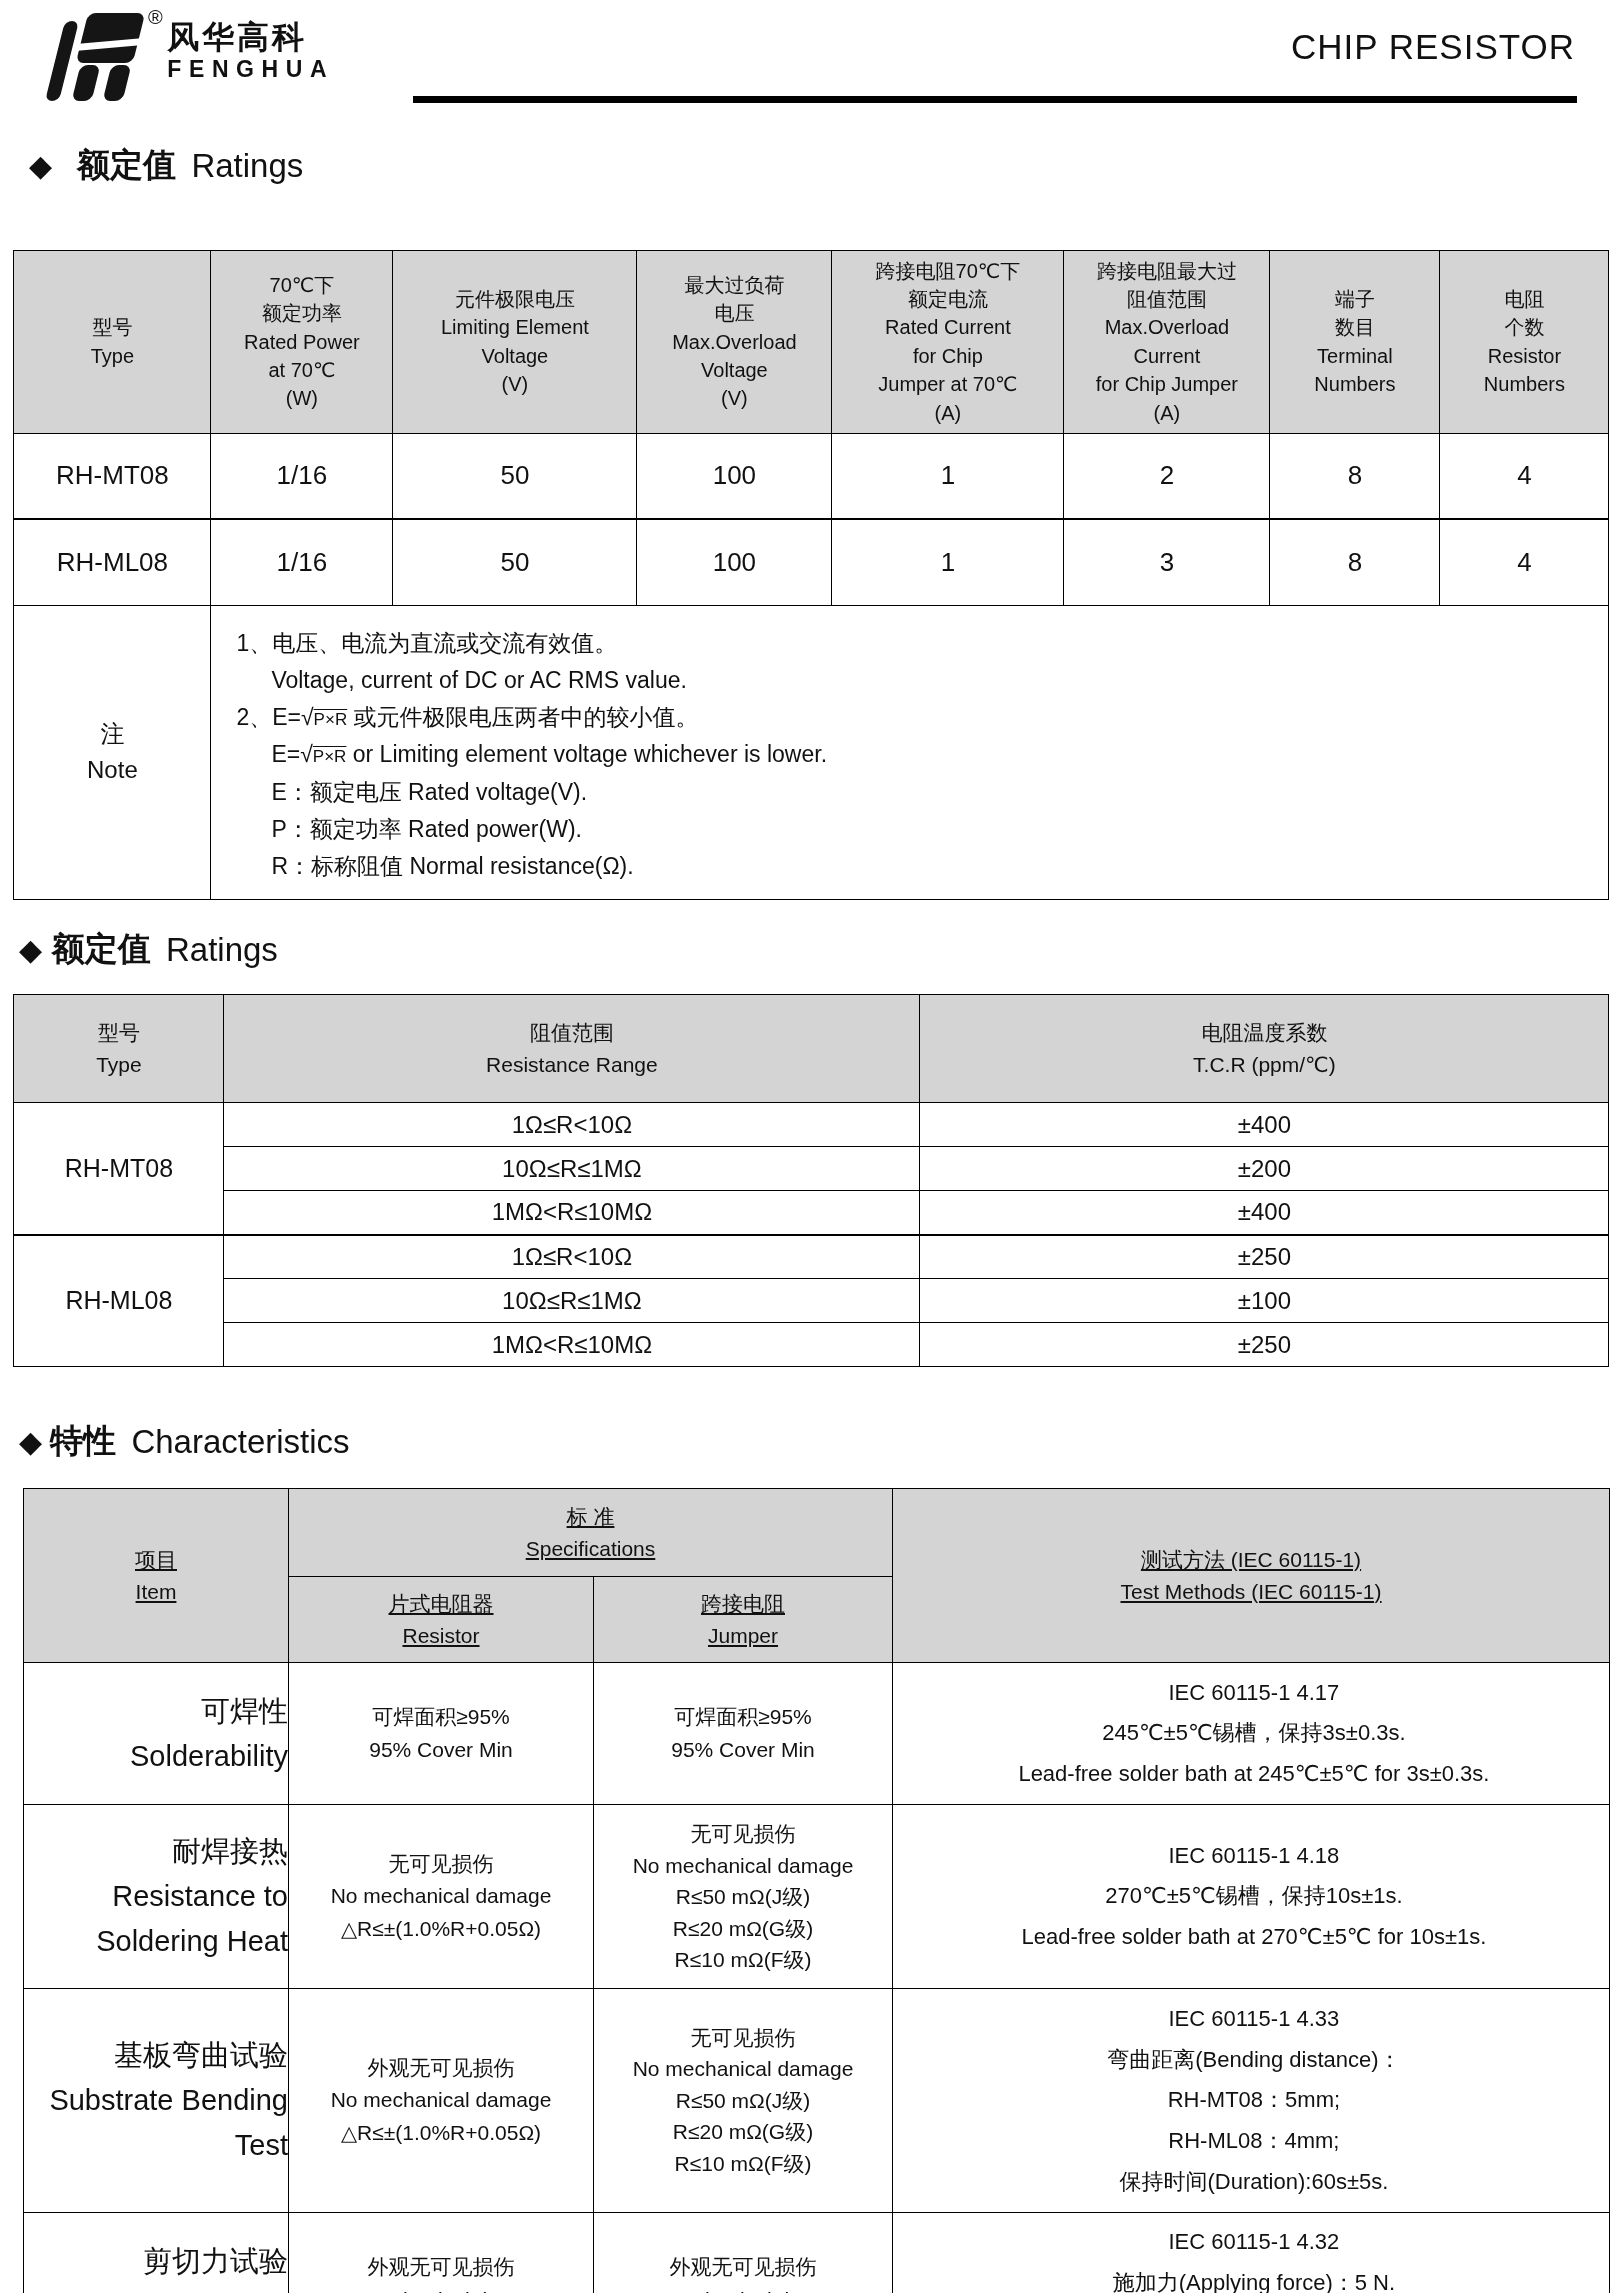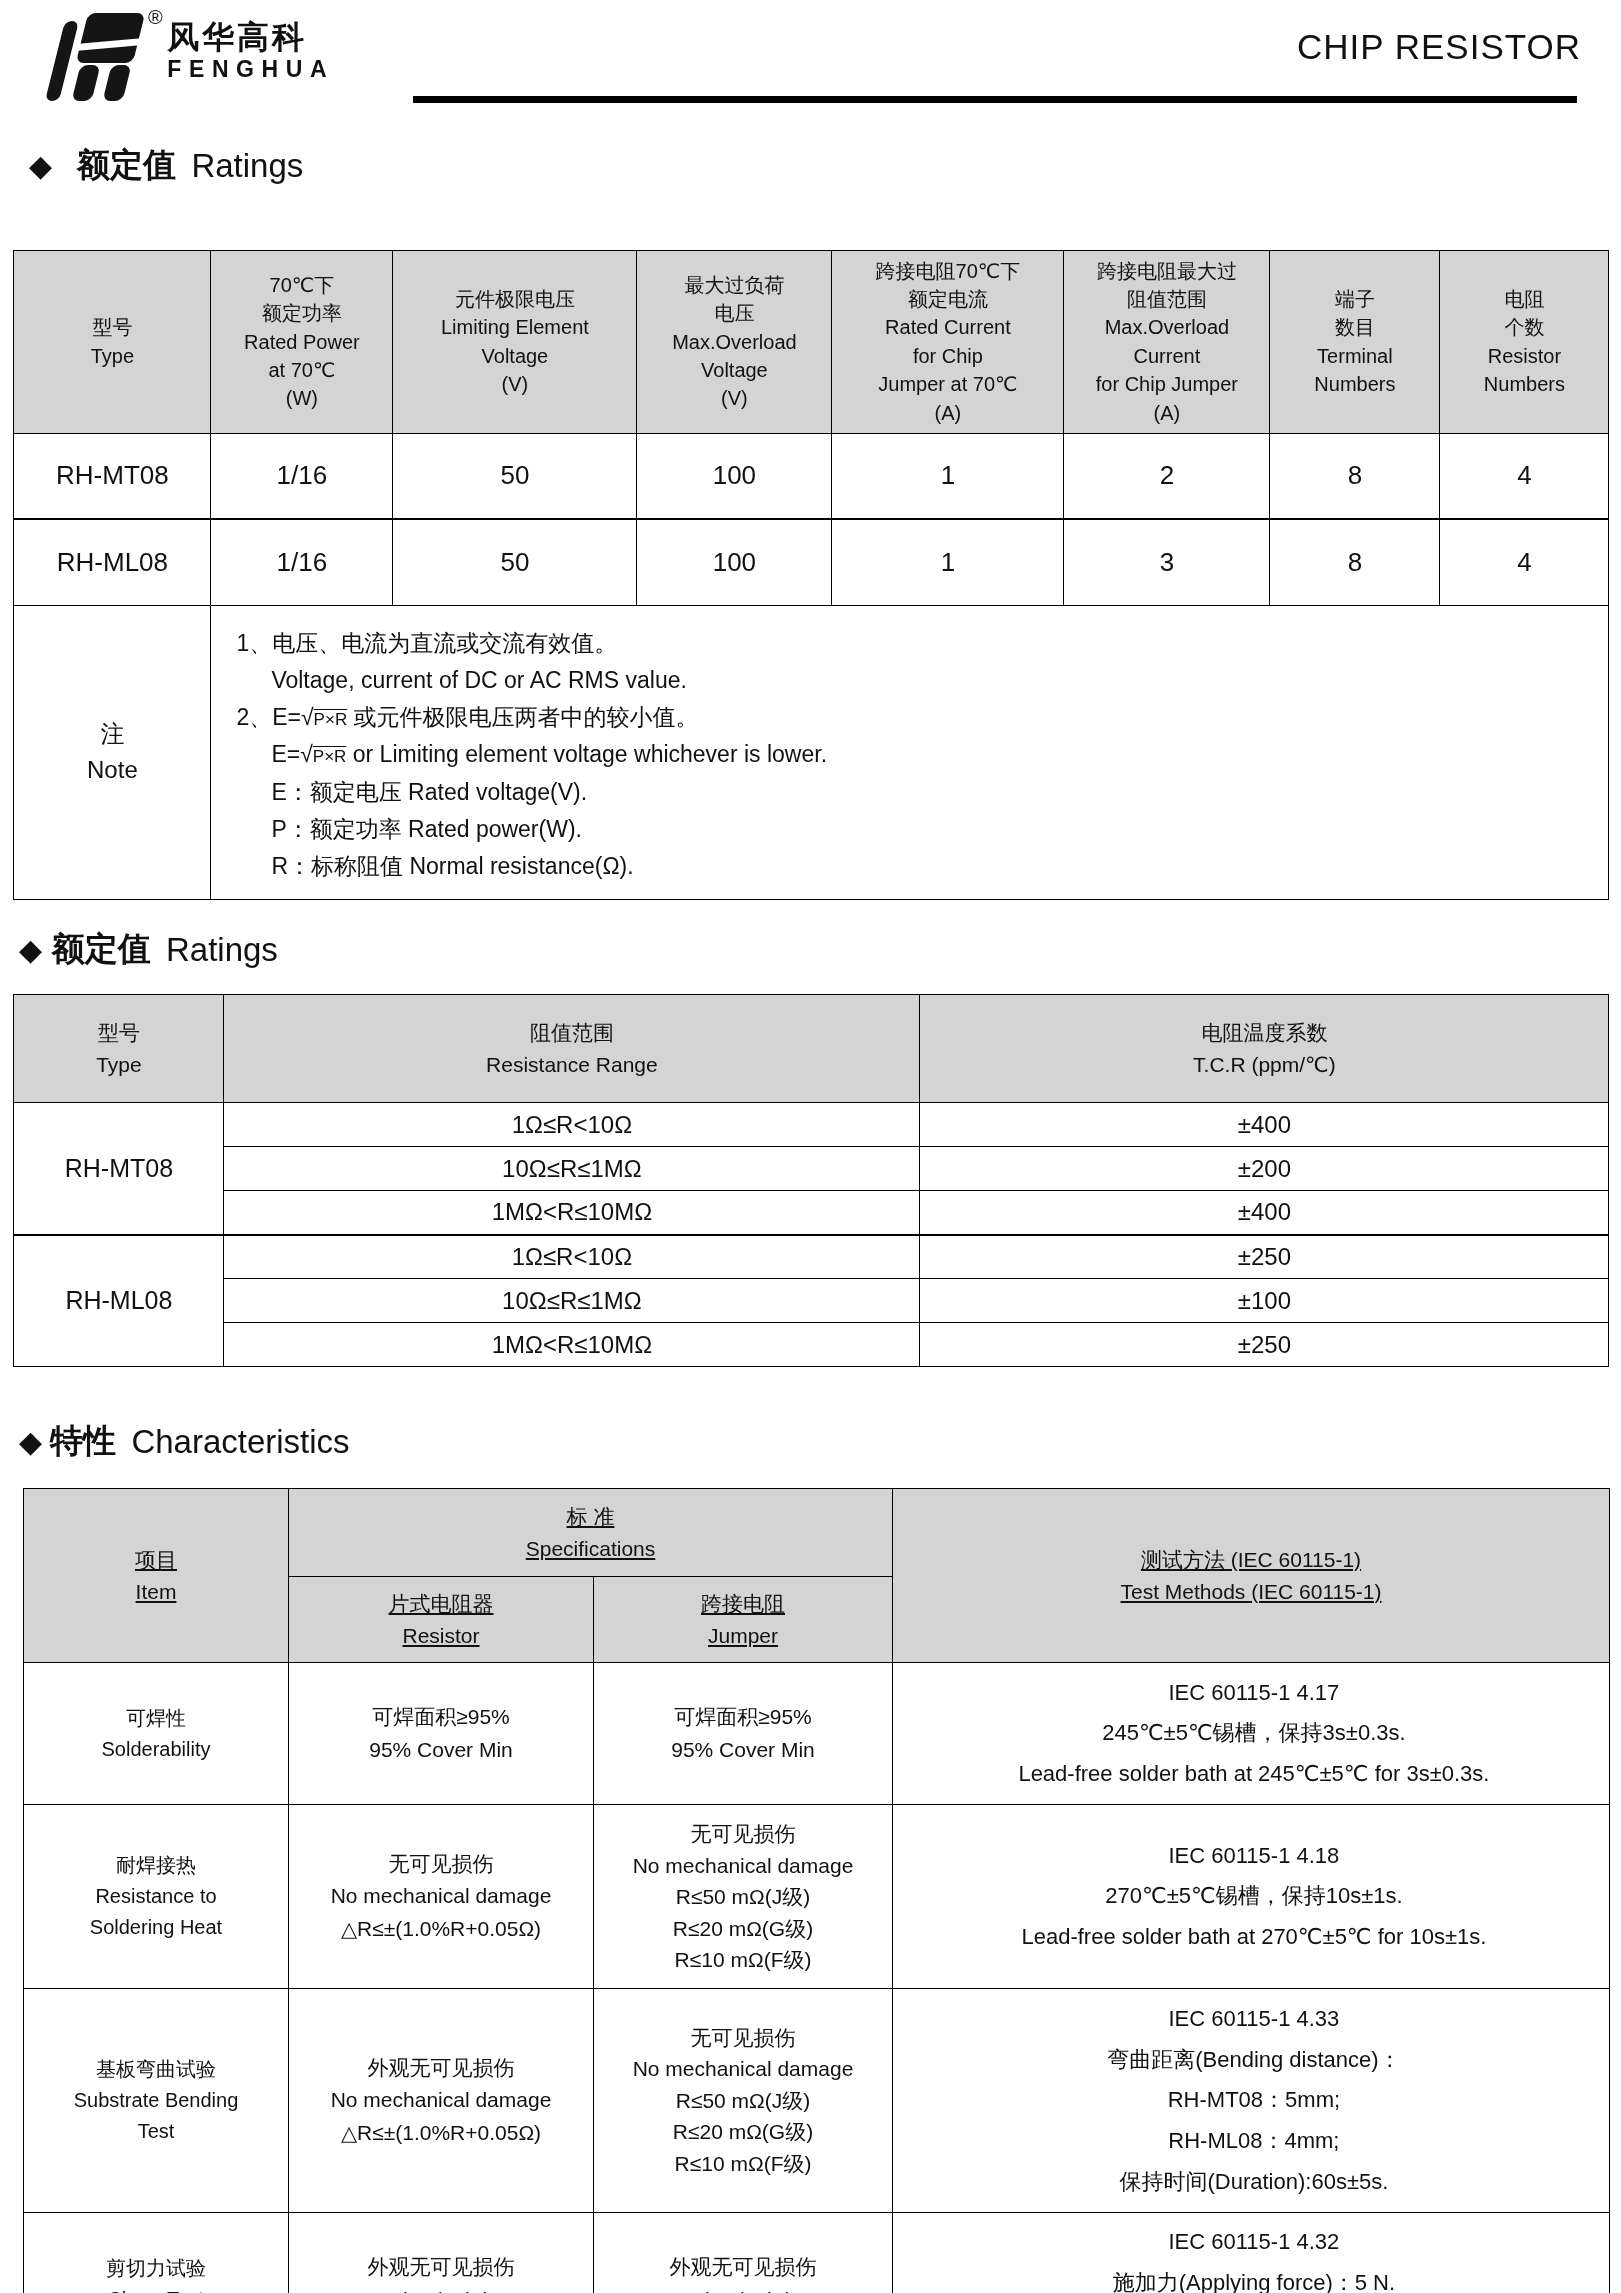--- a/index.html
+++ b/index.html
@@ -12,21 +12,21 @@
   .lm-bar{position:absolute;background:#151515;transform:skewX(-14deg);border-radius:7.6px;}
   .lm-left{left:1.9px;top:11.5px;width:14.3px;height:80px;border-radius:11.5px;}
   .lm-block{left:29px;top:3.8px;width:57px;height:50px;}
   .lm-leg1{left:23px;top:55px;width:20px;height:36px;}
   .lm-leg2{left:54px;top:55px;width:20px;height:36px;}
   .lm-slit{position:absolute;left:23px;top:31px;width:67px;height:6.7px;background:#fff;transform:skewX(-14deg) rotate(-5deg);}
   .lm-reg{position:absolute;left:95px;top:-3.8px;font-size:20px;color:#151515;}
   .logo-text{margin-left:15.3px;margin-top:9.6px;}
   .logo-cn{font-size:32px;font-weight:bold;letter-spacing:2.9px;line-height:1.15;}
   .logo-en{font-size:23px;font-weight:bold;letter-spacing:7.6px;line-height:1.2;}
-  .chip-title{position:absolute;top:27px;right:40px;font-size:35px;letter-spacing:1px;}
+  .chip-title{position:absolute;top:27px;right:46px;font-size:35px;letter-spacing:1px;}
   .header-rule{position:absolute;left:413px;right:44px;top:96px;height:6.7px;background:#000;}
 
   
   .section-heading{position:absolute;display:flex;align-items:center;font-size:33px;}
   .section-heading .diamond{font-size:30px;line-height:1;}
   .section-heading .title-cn{font-weight:bold;margin-left:0;}
   .section-heading .title-en{margin-left:15.3px;}
   #heading-1{left:29px;top:143px;}
   #heading-1 .title-cn{margin-left:25px;}
   #heading-2{left:19px;top:927px;}
@@ -59,21 +59,21 @@
   #t2 .hdr{font-size:21px;line-height:1.5;padding:5.7px 1.9px;}
   #t2 .type-cell{font-size:25px;}
   #t2 .range{font-size:24px;}
   #t2 .tcr{font-size:24px;}
   #t2 tr.rsep td{border-top:1.9px solid #000;}
   #t2 tr.gsep td{border-top:2.9px solid #000;}
 
   
   #t3{left:23px;top:1488px;width:1586px;}
   #t3 .hdr{font-size:21px;line-height:1.5;padding:3.8px 1.9px;text-decoration:underline;}
-  #t3 .item{font-size:20px;line-height:1.55;}
+  #t3 .item{font-size:29px;line-height:1.55;text-align:right;}
   #t3 .spec{font-size:21px;line-height:1.55;border-radius:27px;}
   #t3 .spec-tight{font-size:21px;line-height:1.5;}
   #t3 .test{text-align:center;font-size:22px;line-height:1.85;padding:9.6px 7.6px 9.6px 13.4px;}
 </style>
 </head>
 <body>
 
 <div class="page">
 
   <div class="logo">

